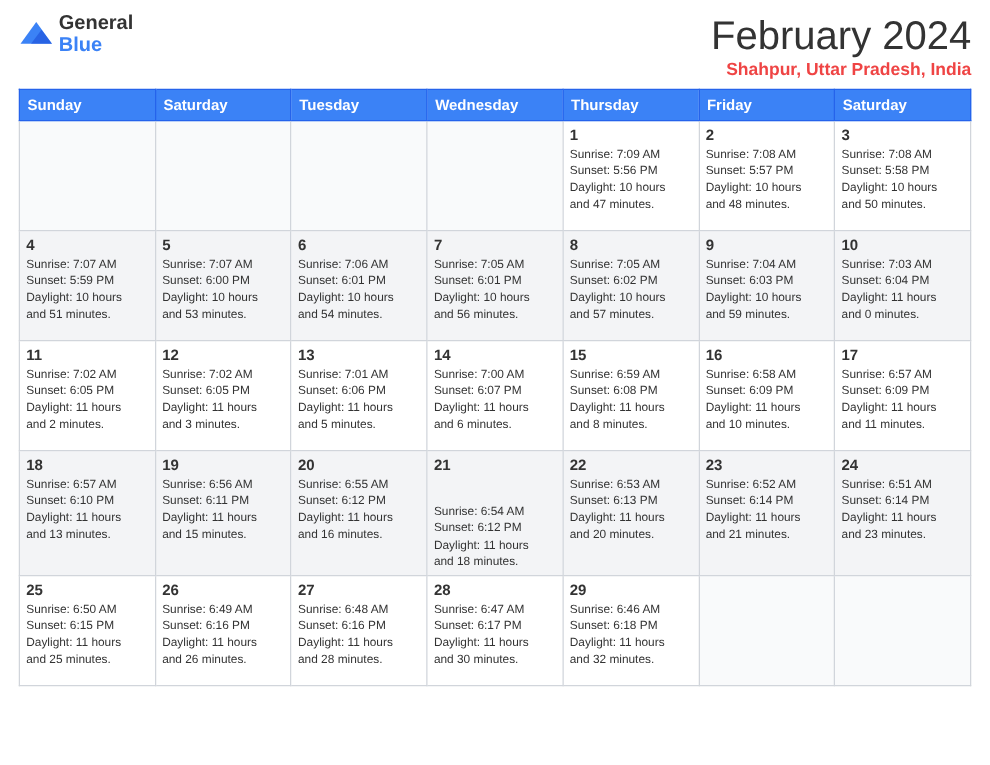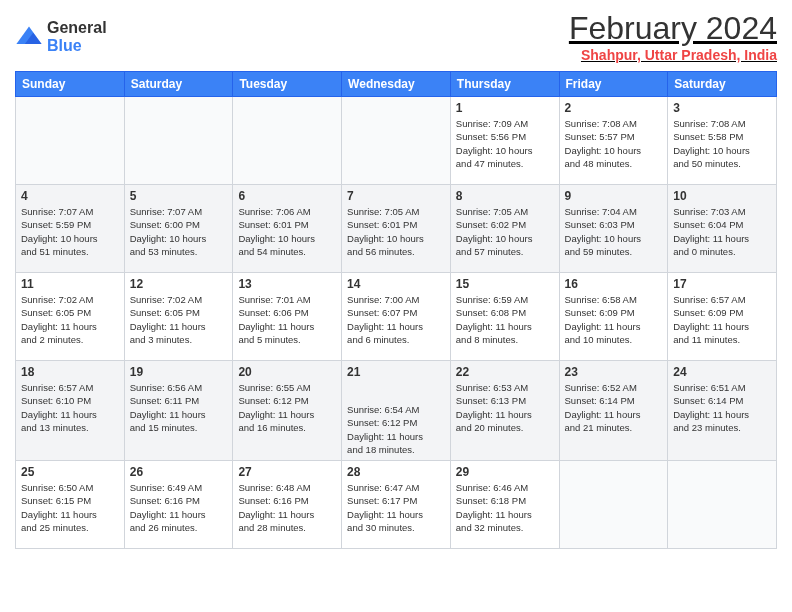--- a/index.html
+++ b/index.html
@@ -11,21 +11,21 @@
       overflow: hidden;
     }
     .page {
       width: 792px;
       height: 612px;
       padding: 10px 15px;
     }
     .header {
       display: flex;
       justify-content: space-between;
-      align-items: center;
+      align-items: flex-start;
       margin-bottom: 8px;
     }
     .logo {
       display: flex;
       align-items: center;
       gap: 4px;
     }
     .logo-text {
       display: flex;
       flex-direction: column;
@@ -40,21 +40,20 @@
       font-size: 16px;
       font-weight: bold;
       color: #3b82f6;
     }
     .logo-icon {
       width: 28px;
       height: 28px;
     }
     .title-section {
       text-align: right;
-      text-decoration: underline;
     }
     .month-title {
       font-size: 32px;
       font-weight: normal;
       color: #333;
     }
     .location {
       font-size: 14px;
       color: #ef4444;
       font-weight: bold;

